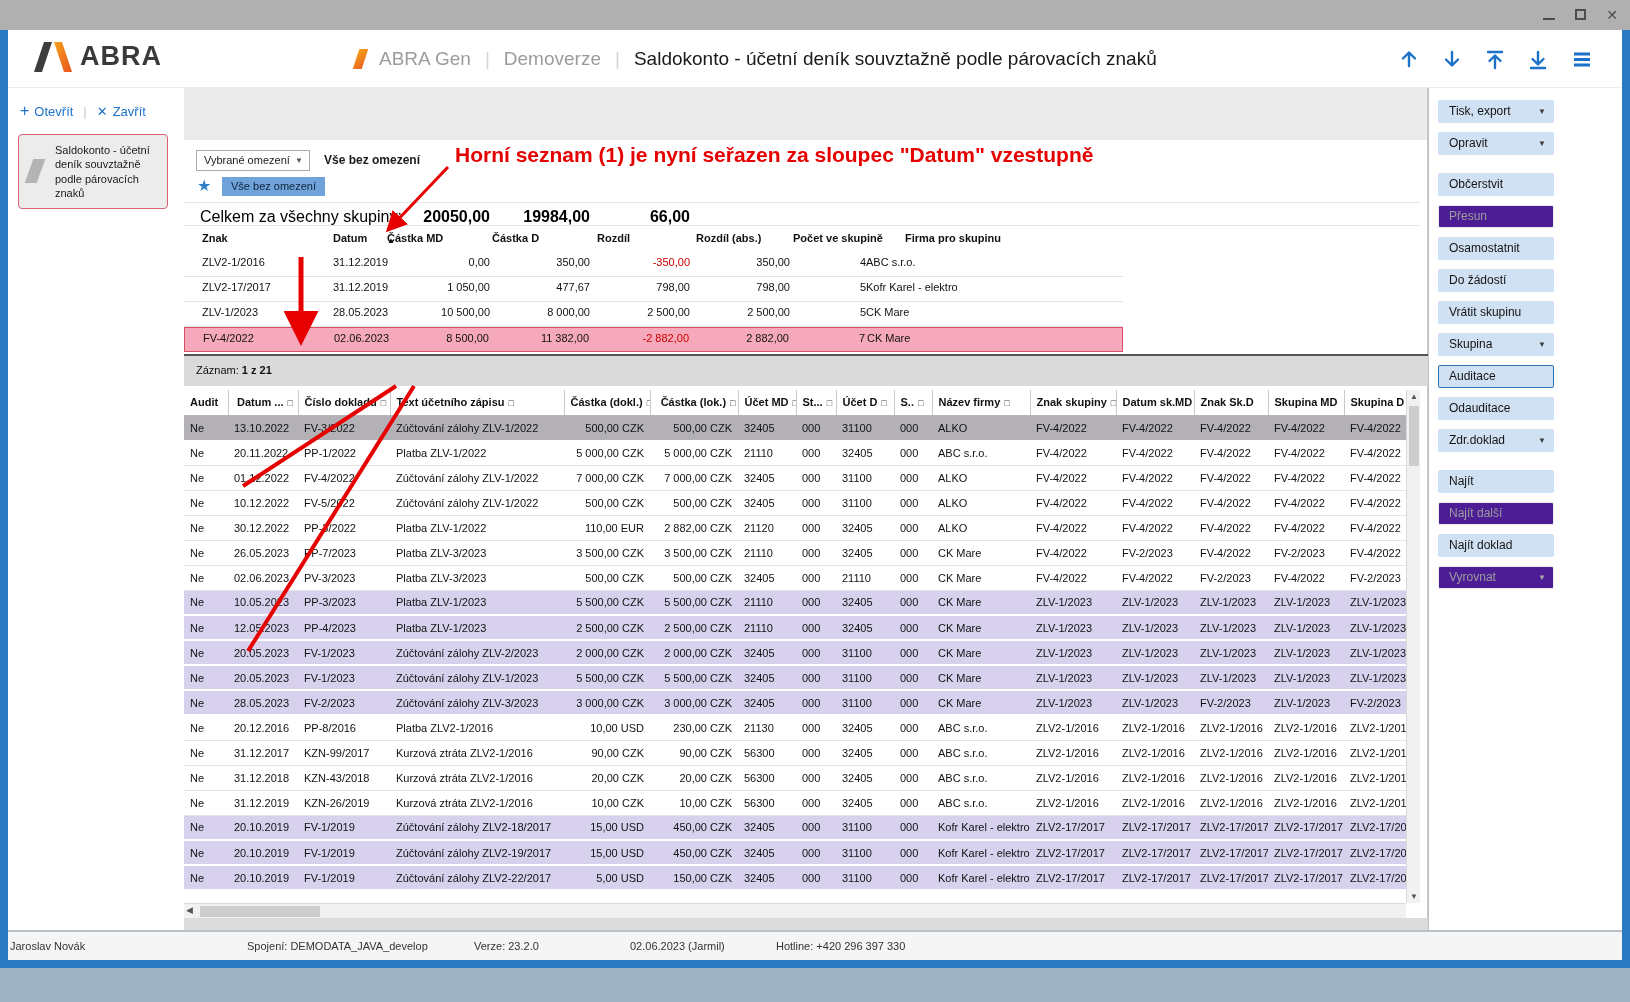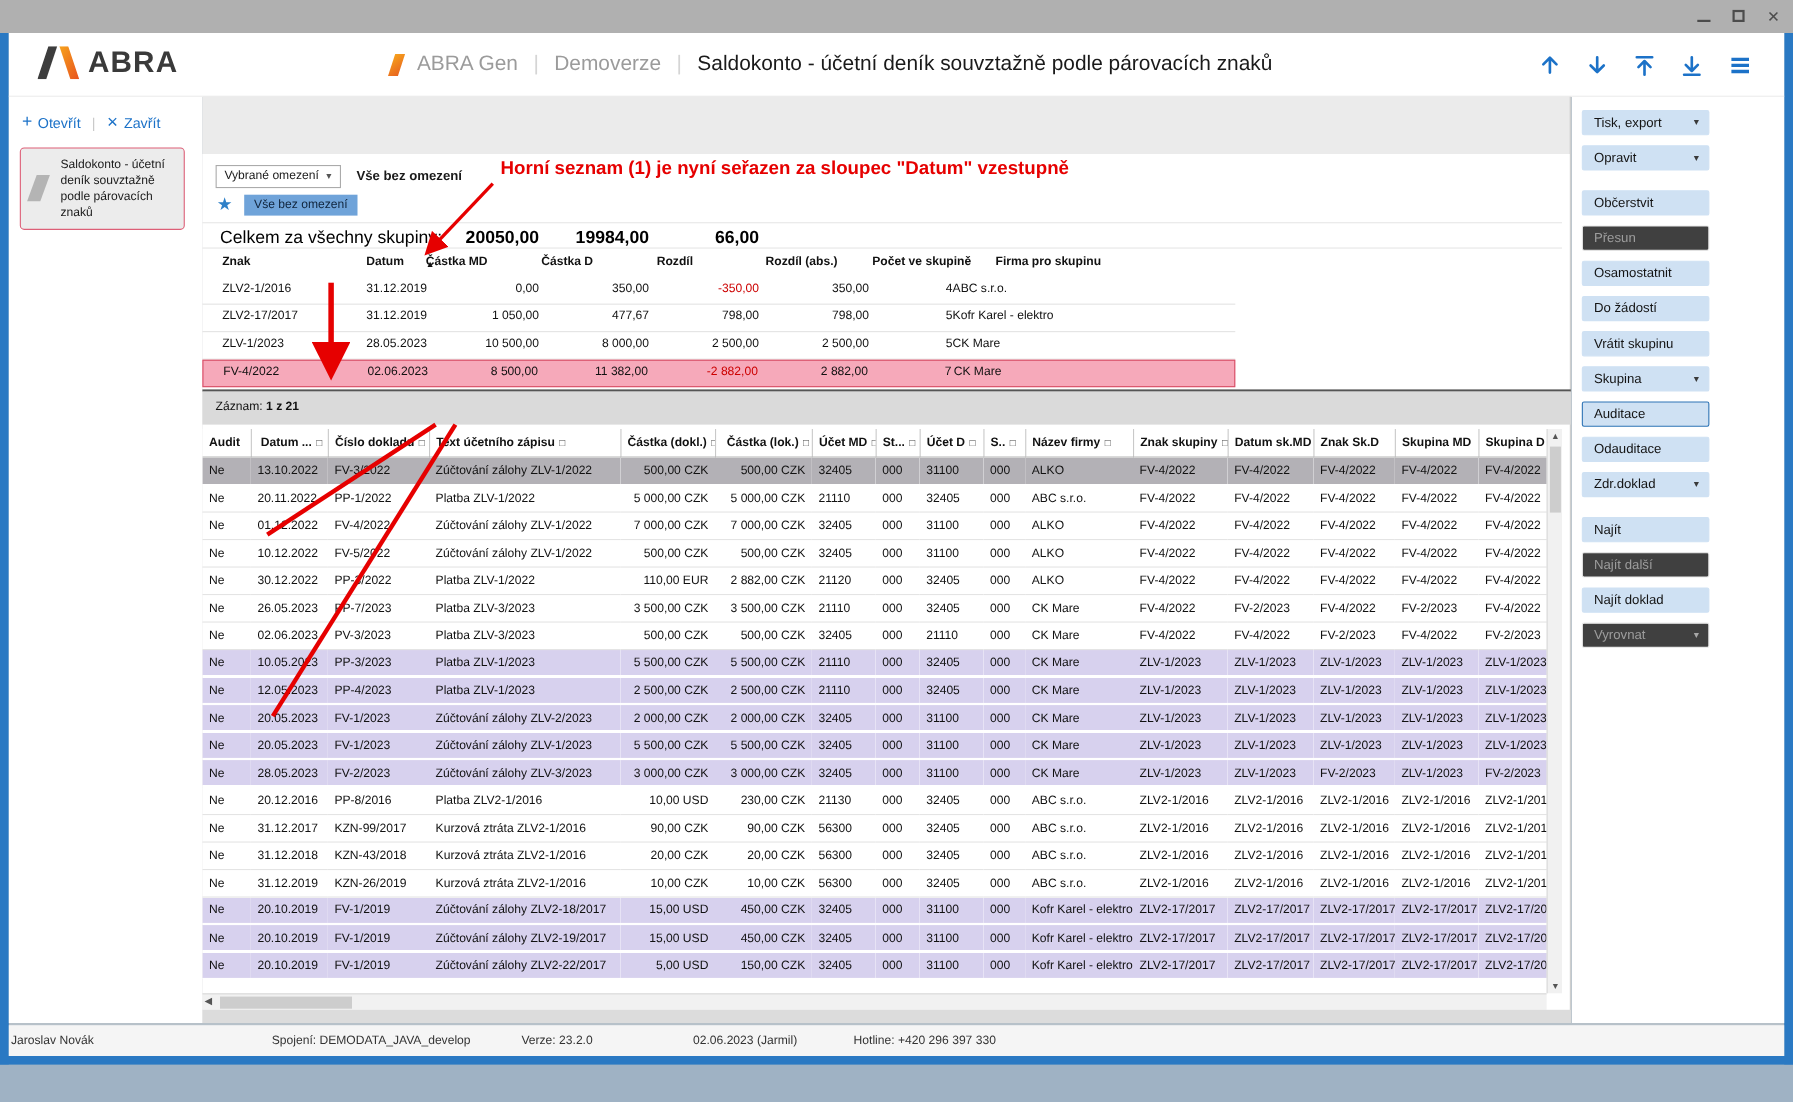--- a/index.html
+++ b/index.html
@@ -75,29 +75,29 @@
   .hscroll .thumb{position:absolute;left:16px;top:2px;width:120px;height:11px;background:#cdcdcd;cursor:pointer;}
   .vscroll{position:absolute;left:1222px;top:250px;width:14px;height:513px;background:#f1f1f1;border-left:1px solid #d9d9d9;}
   .vscroll .arrup{position:absolute;top:2px;left:3px;font-size:8px;color:#555;cursor:pointer;}
   .vscroll .arrdn{position:absolute;bottom:2px;left:3px;font-size:8px;color:#555;cursor:pointer;}
   .vscroll .thumb{position:absolute;top:16px;left:2px;width:10px;height:60px;background:#cdcdcd;cursor:pointer;}
   .graystrip{position:absolute;left:0;top:778px;width:1244px;height:12px;background:#dcdcdc;}
   
   .sidebar{position:absolute;left:1429px;top:88px;right:8px;bottom:72px;background:#ffffff;padding-top:12px;}
   .sbtn{position:relative;width:116px;height:23px;margin:0 0 9px 9px;background:#cfe1f3;border:1px solid #cfe1f3;border-radius:2px;font-size:12px;line-height:21px;padding-left:10px;color:#141414;cursor:pointer;}
   .sbtn .caret{position:absolute;right:7px;top:0;font-size:8px;color:#3a3a3a;line-height:21px;}
-  .sbtn.disabled{background:#404040;border-color:#e9e9e9;color:#9d9d9d;cursor:default;}
+  .sbtn.disabled{background:#4c1d95;border-color:#e9e9e9;color:#9d9d9d;cursor:default;}
   .sbtn.disabled .caret{color:#a8a8a8;}
   .sbtn.focused{border-color:#2e74b5;}
   .sbtn.gap{margin-top:18px;}
   
   .statusbar{position:absolute;left:8px;right:8px;bottom:42px;height:28px;background:#f5f5f5;font-size:11px;color:#333;}
   .statusbar span{position:absolute;top:8px;white-space:nowrap;}
   
-  .anno{position:absolute;color:#e60000;font-size:17px;font-weight:bold;white-space:nowrap;z-index:40;}
+  .anno{position:absolute;color:#e60000;font-size:21px;font-weight:bold;white-space:nowrap;z-index:40;}
   #overlay{position:absolute;left:0;top:0;width:1630px;height:1002px;pointer-events:none;z-index:39;}
 </style>
 </head>
 <body>
 
 <div id="window">
   <div class="titlebar">
     <div class="winctl" id="winctl">
         <span><span class="ctl-min"></span></span>
         <span><span class="ctl-max"></span></span>

